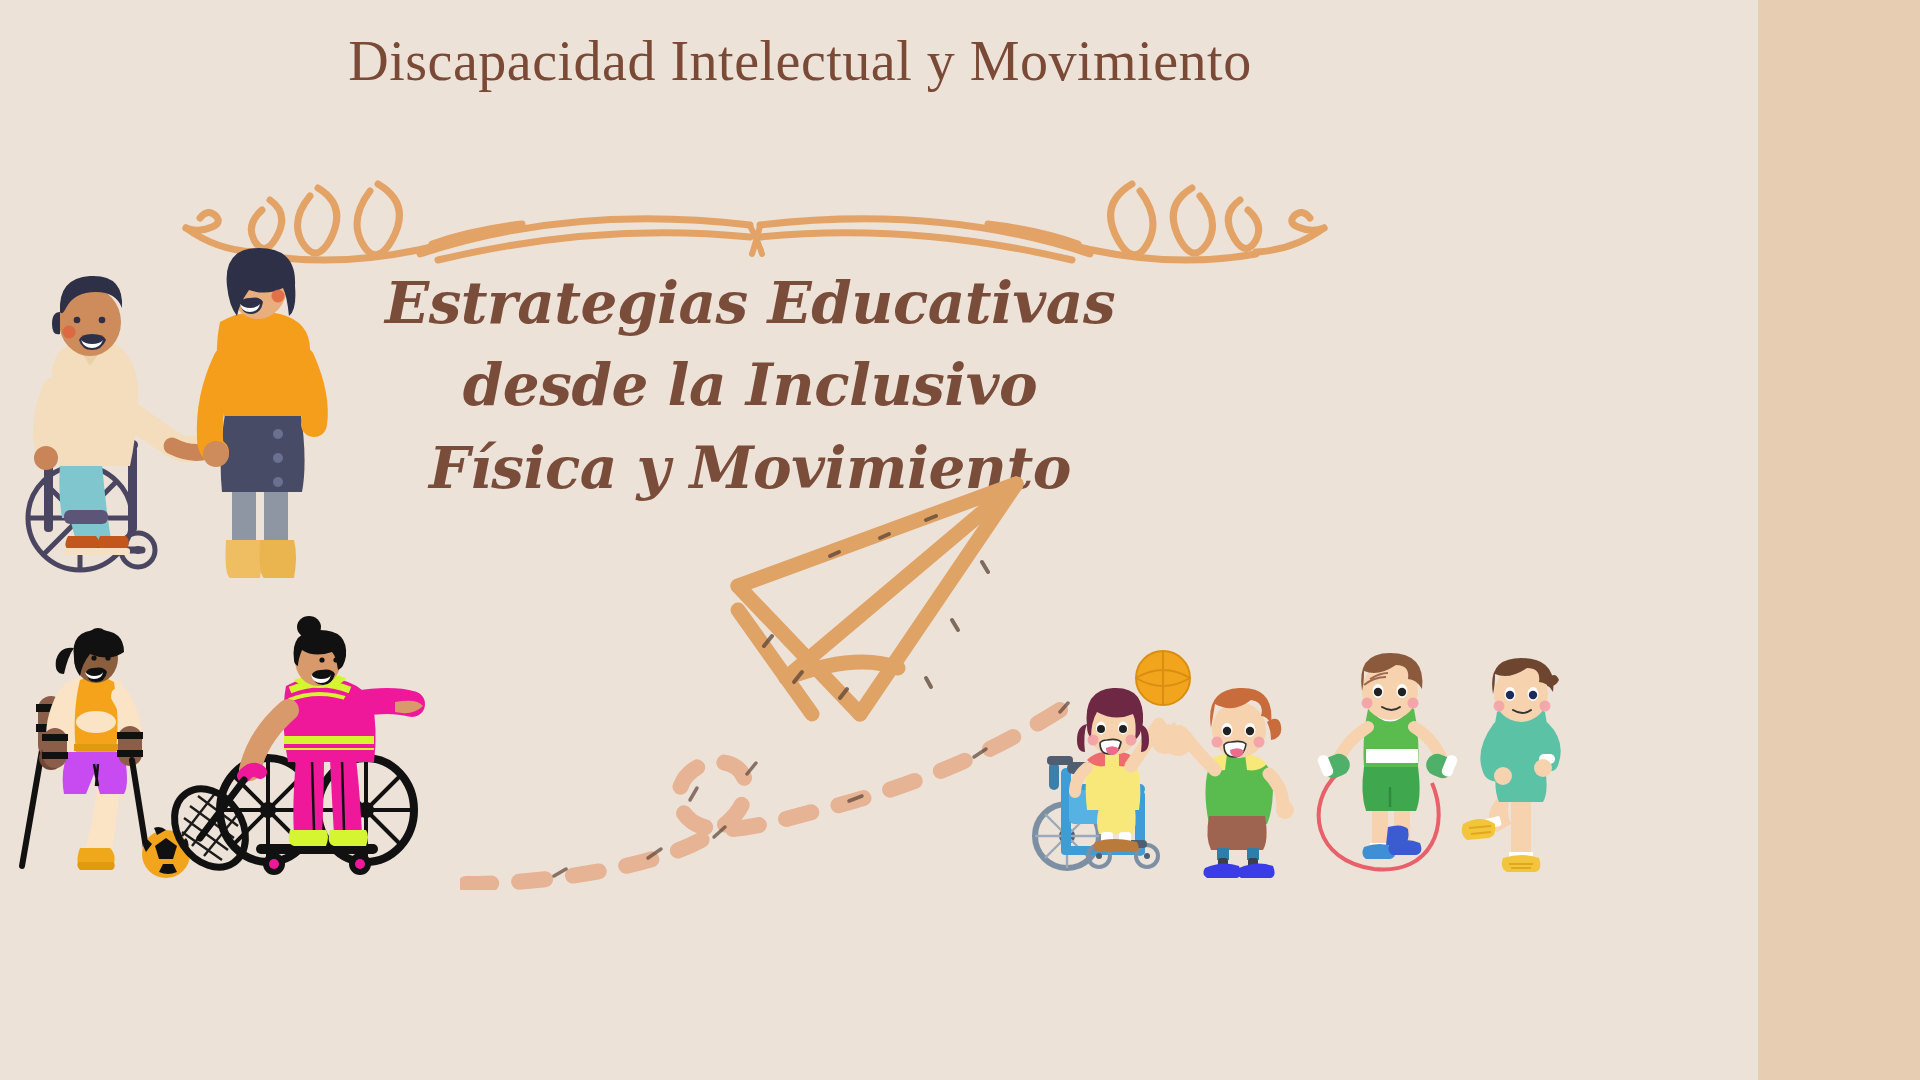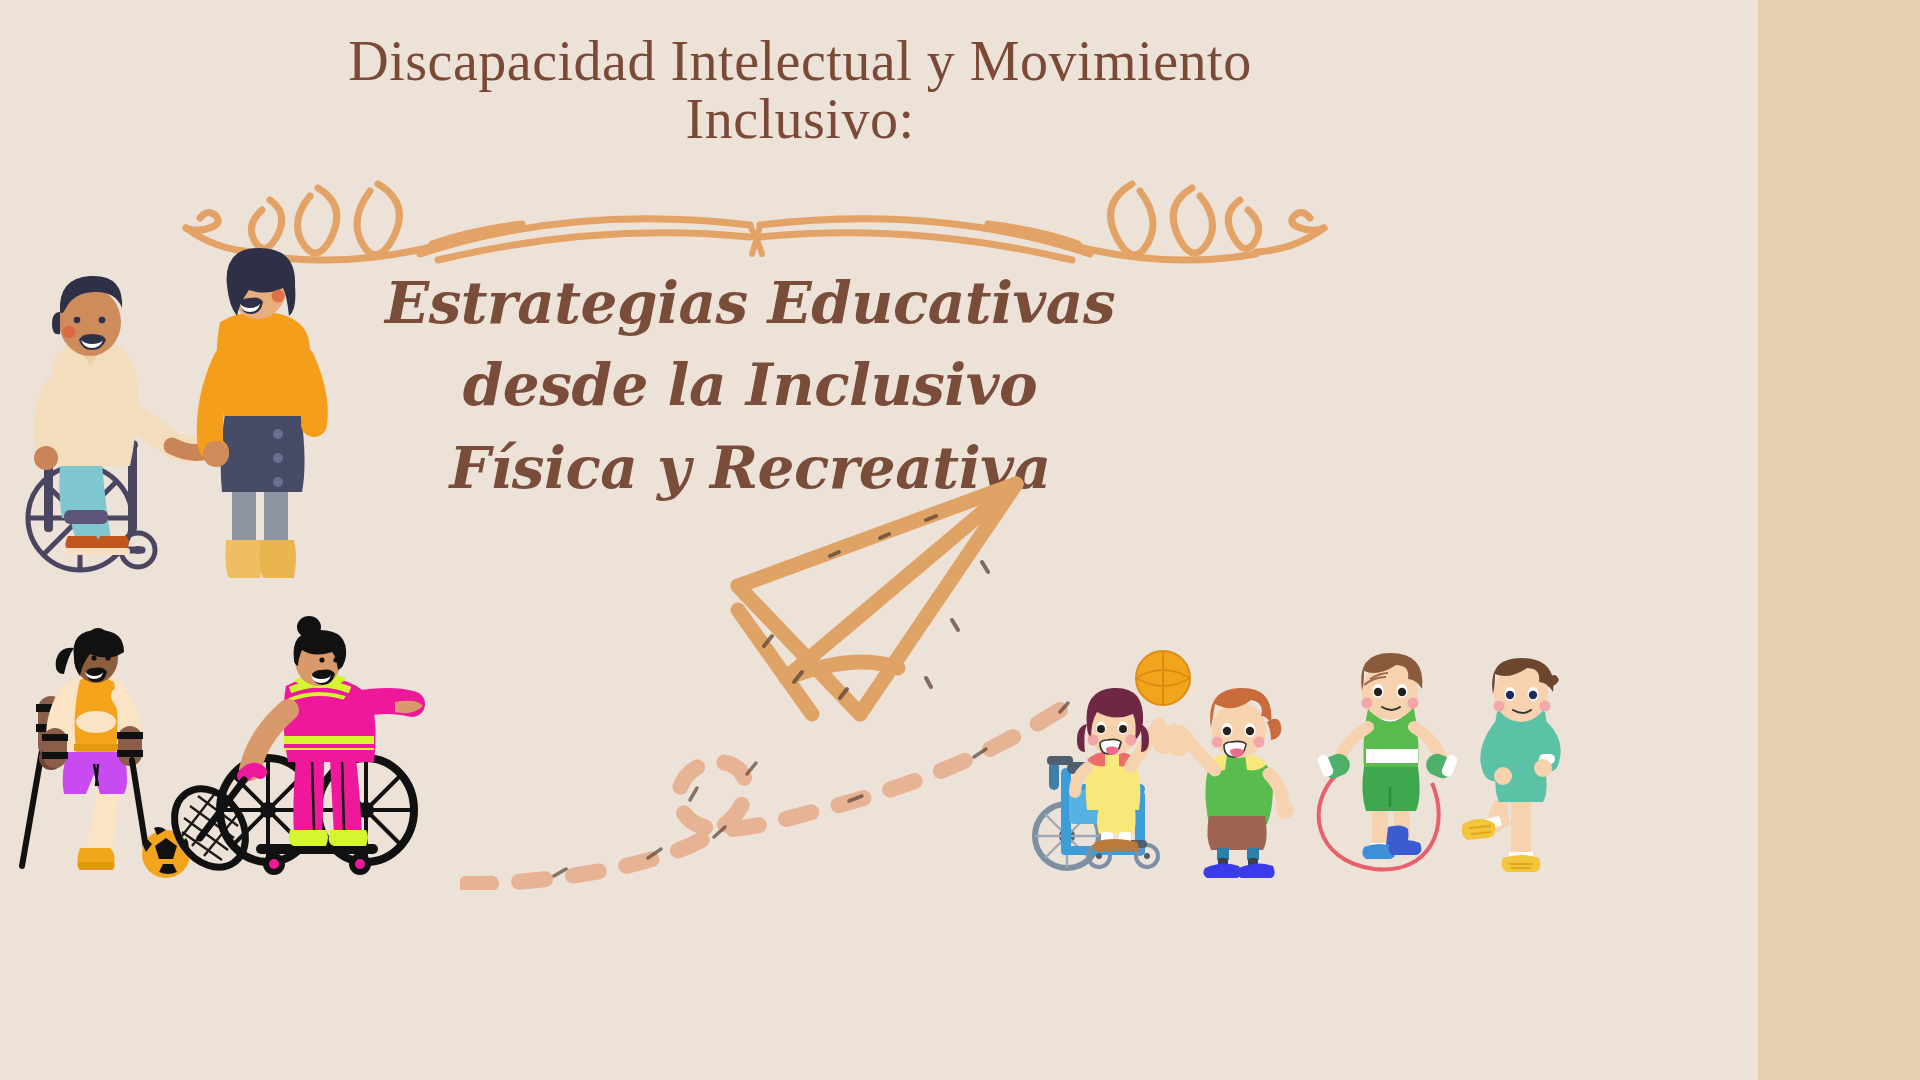--- a/index.html
+++ b/index.html
@@ -51,21 +51,20 @@
 </head>
 <body>
 
 <div id="poster">
 
   <div class="bg-main"></div>
   <div class="bg-right"></div>
 
   <div class="title">
     <span>Discapacidad Intelectual y Movimiento</span><br>
-    <span>Inclusivo:</span>
   </div>
 
   <div class="flourish">
     <svg viewBox="0 0 1170 110" width="1170" height="110" fill="none" stroke="#E3A366" stroke-width="7" stroke-linecap="round">
 
       <path d="M30 48 q8 -10 16 -2 q6 7 -4 11 q-14 6 -26 1"></path>
       <path d="M16 58 q30 22 68 24"></path>
       <path d="M100 30 q20 14 6 38 q-12 20 -22 2 q-8 -16 8 -30"></path>
       <path d="M148 18 q30 18 12 52 q-14 25 -28 2 q-12 -22 8 -46"></path>
       <path d="M208 14 q34 20 14 56 q-16 28 -30 3 q-13 -24 8 -52"></path>
@@ -86,21 +85,21 @@
       <path d="M962 14 q-34 20 -14 56 q16 28 30 3 q13 -24 -8 -52"></path>
       <path d="M1086 84 q-90 16 -190 -10"></path>
 
       <path d="M580 56 q8 14 12 28 M590 56 q-4 16 -8 28" stroke-width="6"></path>
     </svg>
   </div>
 
   <div class="subtitle">
     <span class="ln">Estrategias Educativas</span>
     <span class="ln">desde la Inclusivo</span>
-    <span class="ln">Física y Recreativa</span>
+    <span class="ln">Física y Movimiento</span>
   </div>
 
   <div class="plane">
     <svg viewBox="0 0 330 260" width="330" height="260">
       <g stroke="#E0A366" stroke-width="15" stroke-linecap="round" stroke-linejoin="round" fill="none">
         <path d="M296 14 L18 116"></path>
         <path d="M296 14 L140 244"></path>
         <path d="M18 116 L140 244"></path>
         <path d="M296 14 L66 208"></path>
         <path d="M18 140 L92 244"></path>

